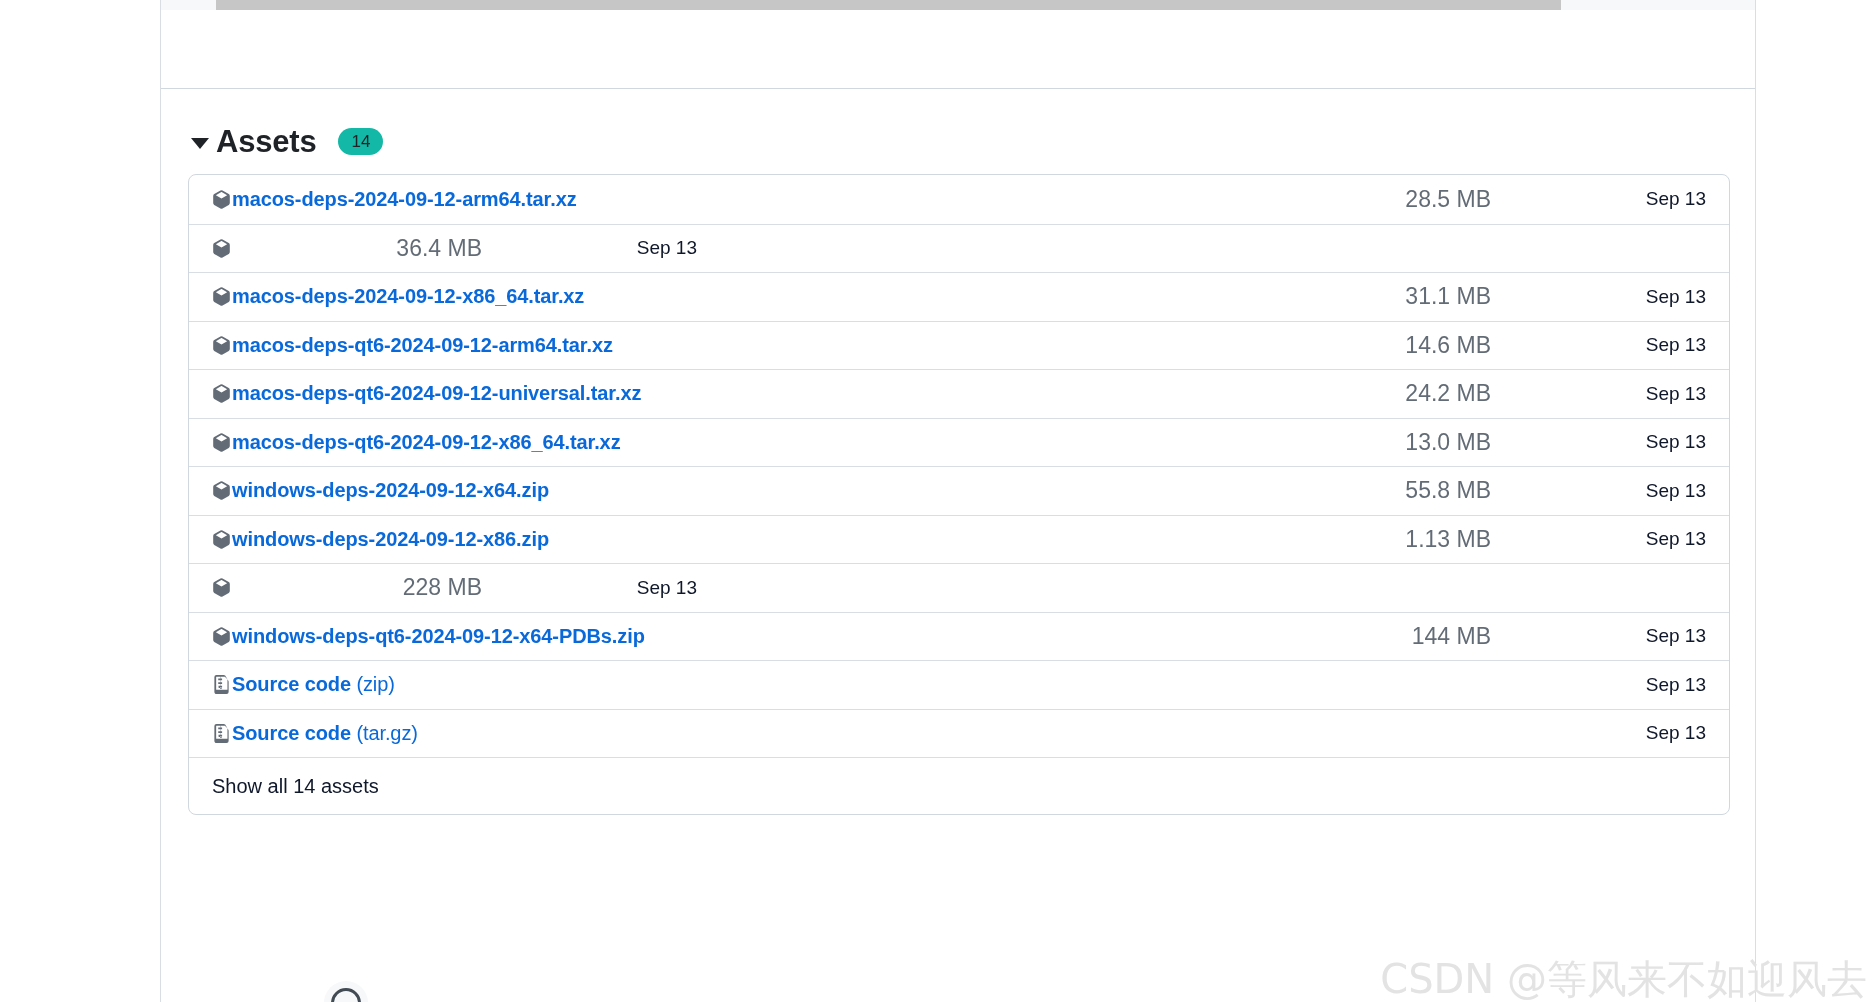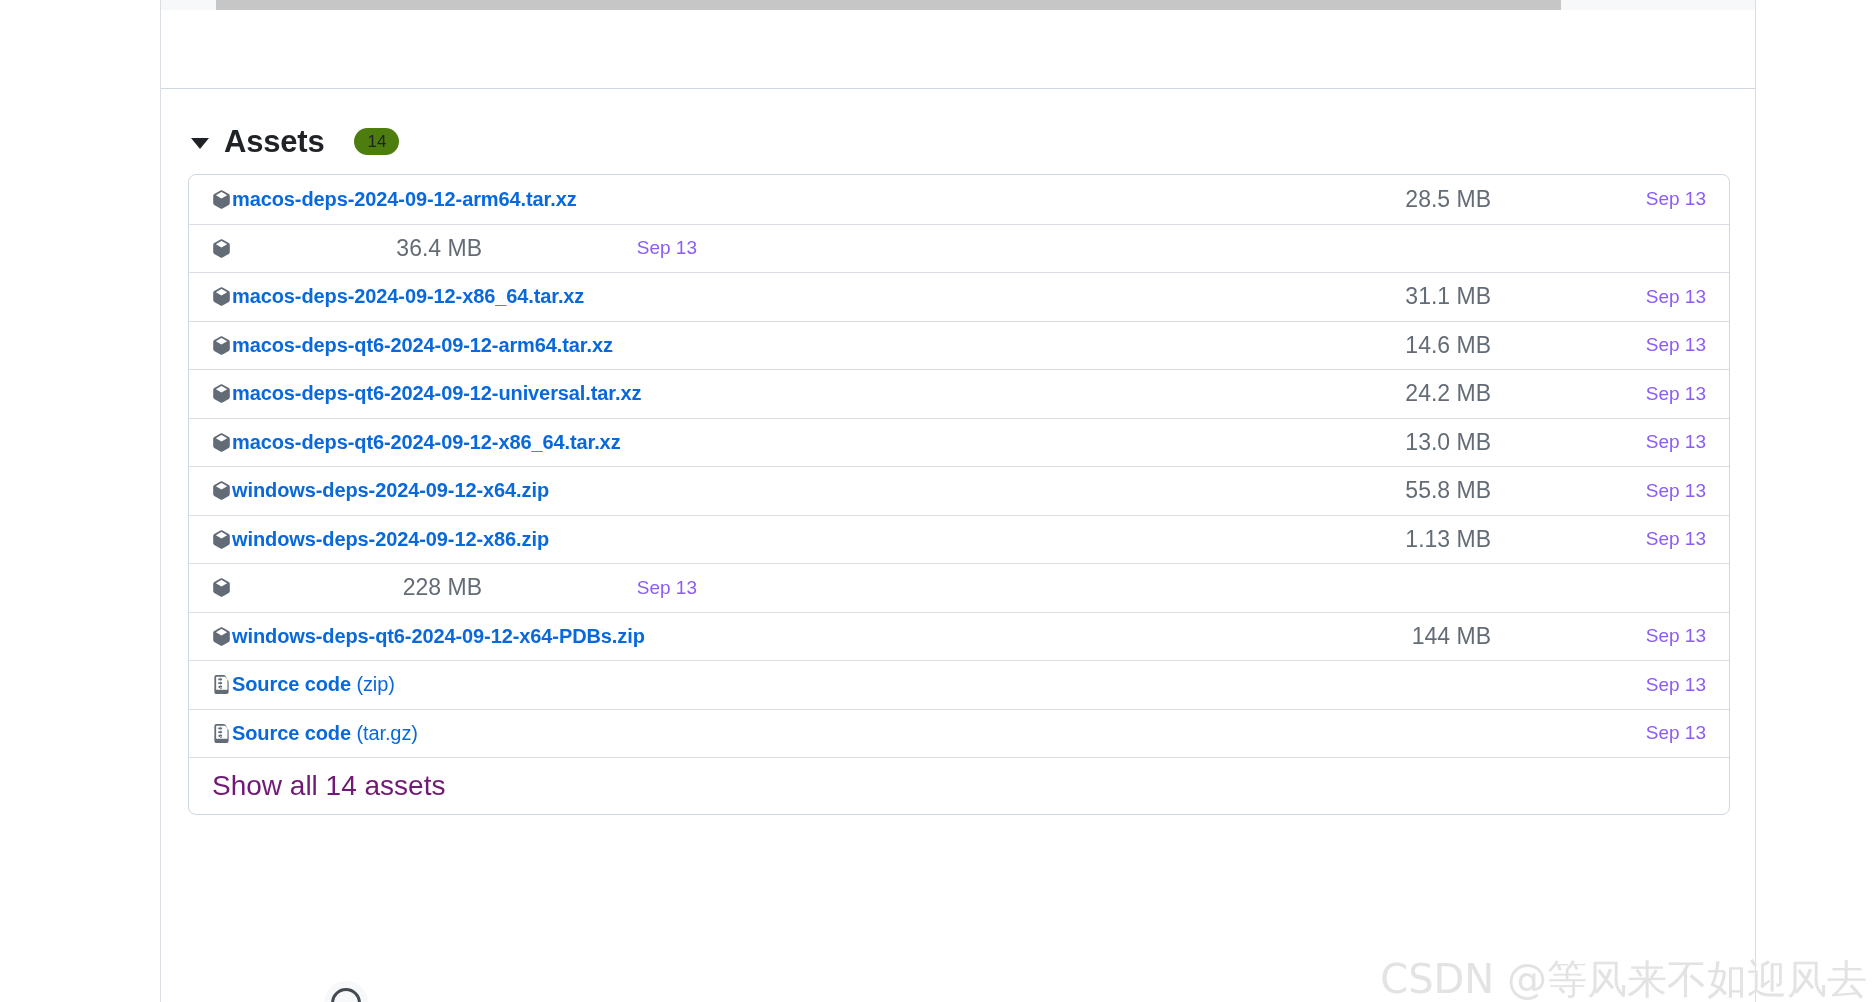--- a/index.html
+++ b/index.html
@@ -57,42 +57,42 @@
     background: #d0d7de;
   }
 
   
   .assets-header {
     position: absolute;
     left: 30px;
     top: 126px;
     display: flex;
     align-items: center;
-    gap: 8px;
+    gap: 0px;
   }
   .disclosure-triangle {
     width: 0;
     height: 0;
     border-left: 9px solid transparent;
     border-right: 9px solid transparent;
     border-top: 11px solid #1f2328;
     margin-right: 7px;
     position: relative;
     top: 2px;
   }
   .assets-title {
     font-size: 31px;
     font-weight: 600;
     color: #1f2328;
     letter-spacing: -0.2px;
     line-height: 1;
   }
   .assets-count {
     margin-left: 22px;
-    background: #4d7c0f;
+    background: #14b8a6;
     color: #1f2328;
     border-radius: 24px;
     font-size: 17px;
     padding: 5px 13px;
     line-height: 1;
     font-weight: 400;
   }
 
   
   .assets-box {
@@ -142,35 +142,35 @@
     width: 250px;
     text-align: right;
     color: #636c76;
     font-size: 23px;
     font-weight: 400;
   }
   .asset-date {
     flex: 0 0 auto;
     width: 215px;
     text-align: right;
-    color: #8b5cf6;
+    color: #0f172a;
     font-size: 19px;
     font-weight: 400;
   }
 
   .show-all-row {
     display: flex;
     align-items: center;
     height: 57px;
     padding: 0 23px;
     border-top: 1px solid #d8dee4;
   }
   .show-all-link {
-    color: #701a75;
-    font-size: 28px;
+    color: #0f172a;
+    font-size: 20px;
     font-weight: 400;
     cursor: pointer;
   }
 
   
   .bottom-avatar {
     position: absolute;
     left: 163px;
     top: 981px;
     width: 44px;

